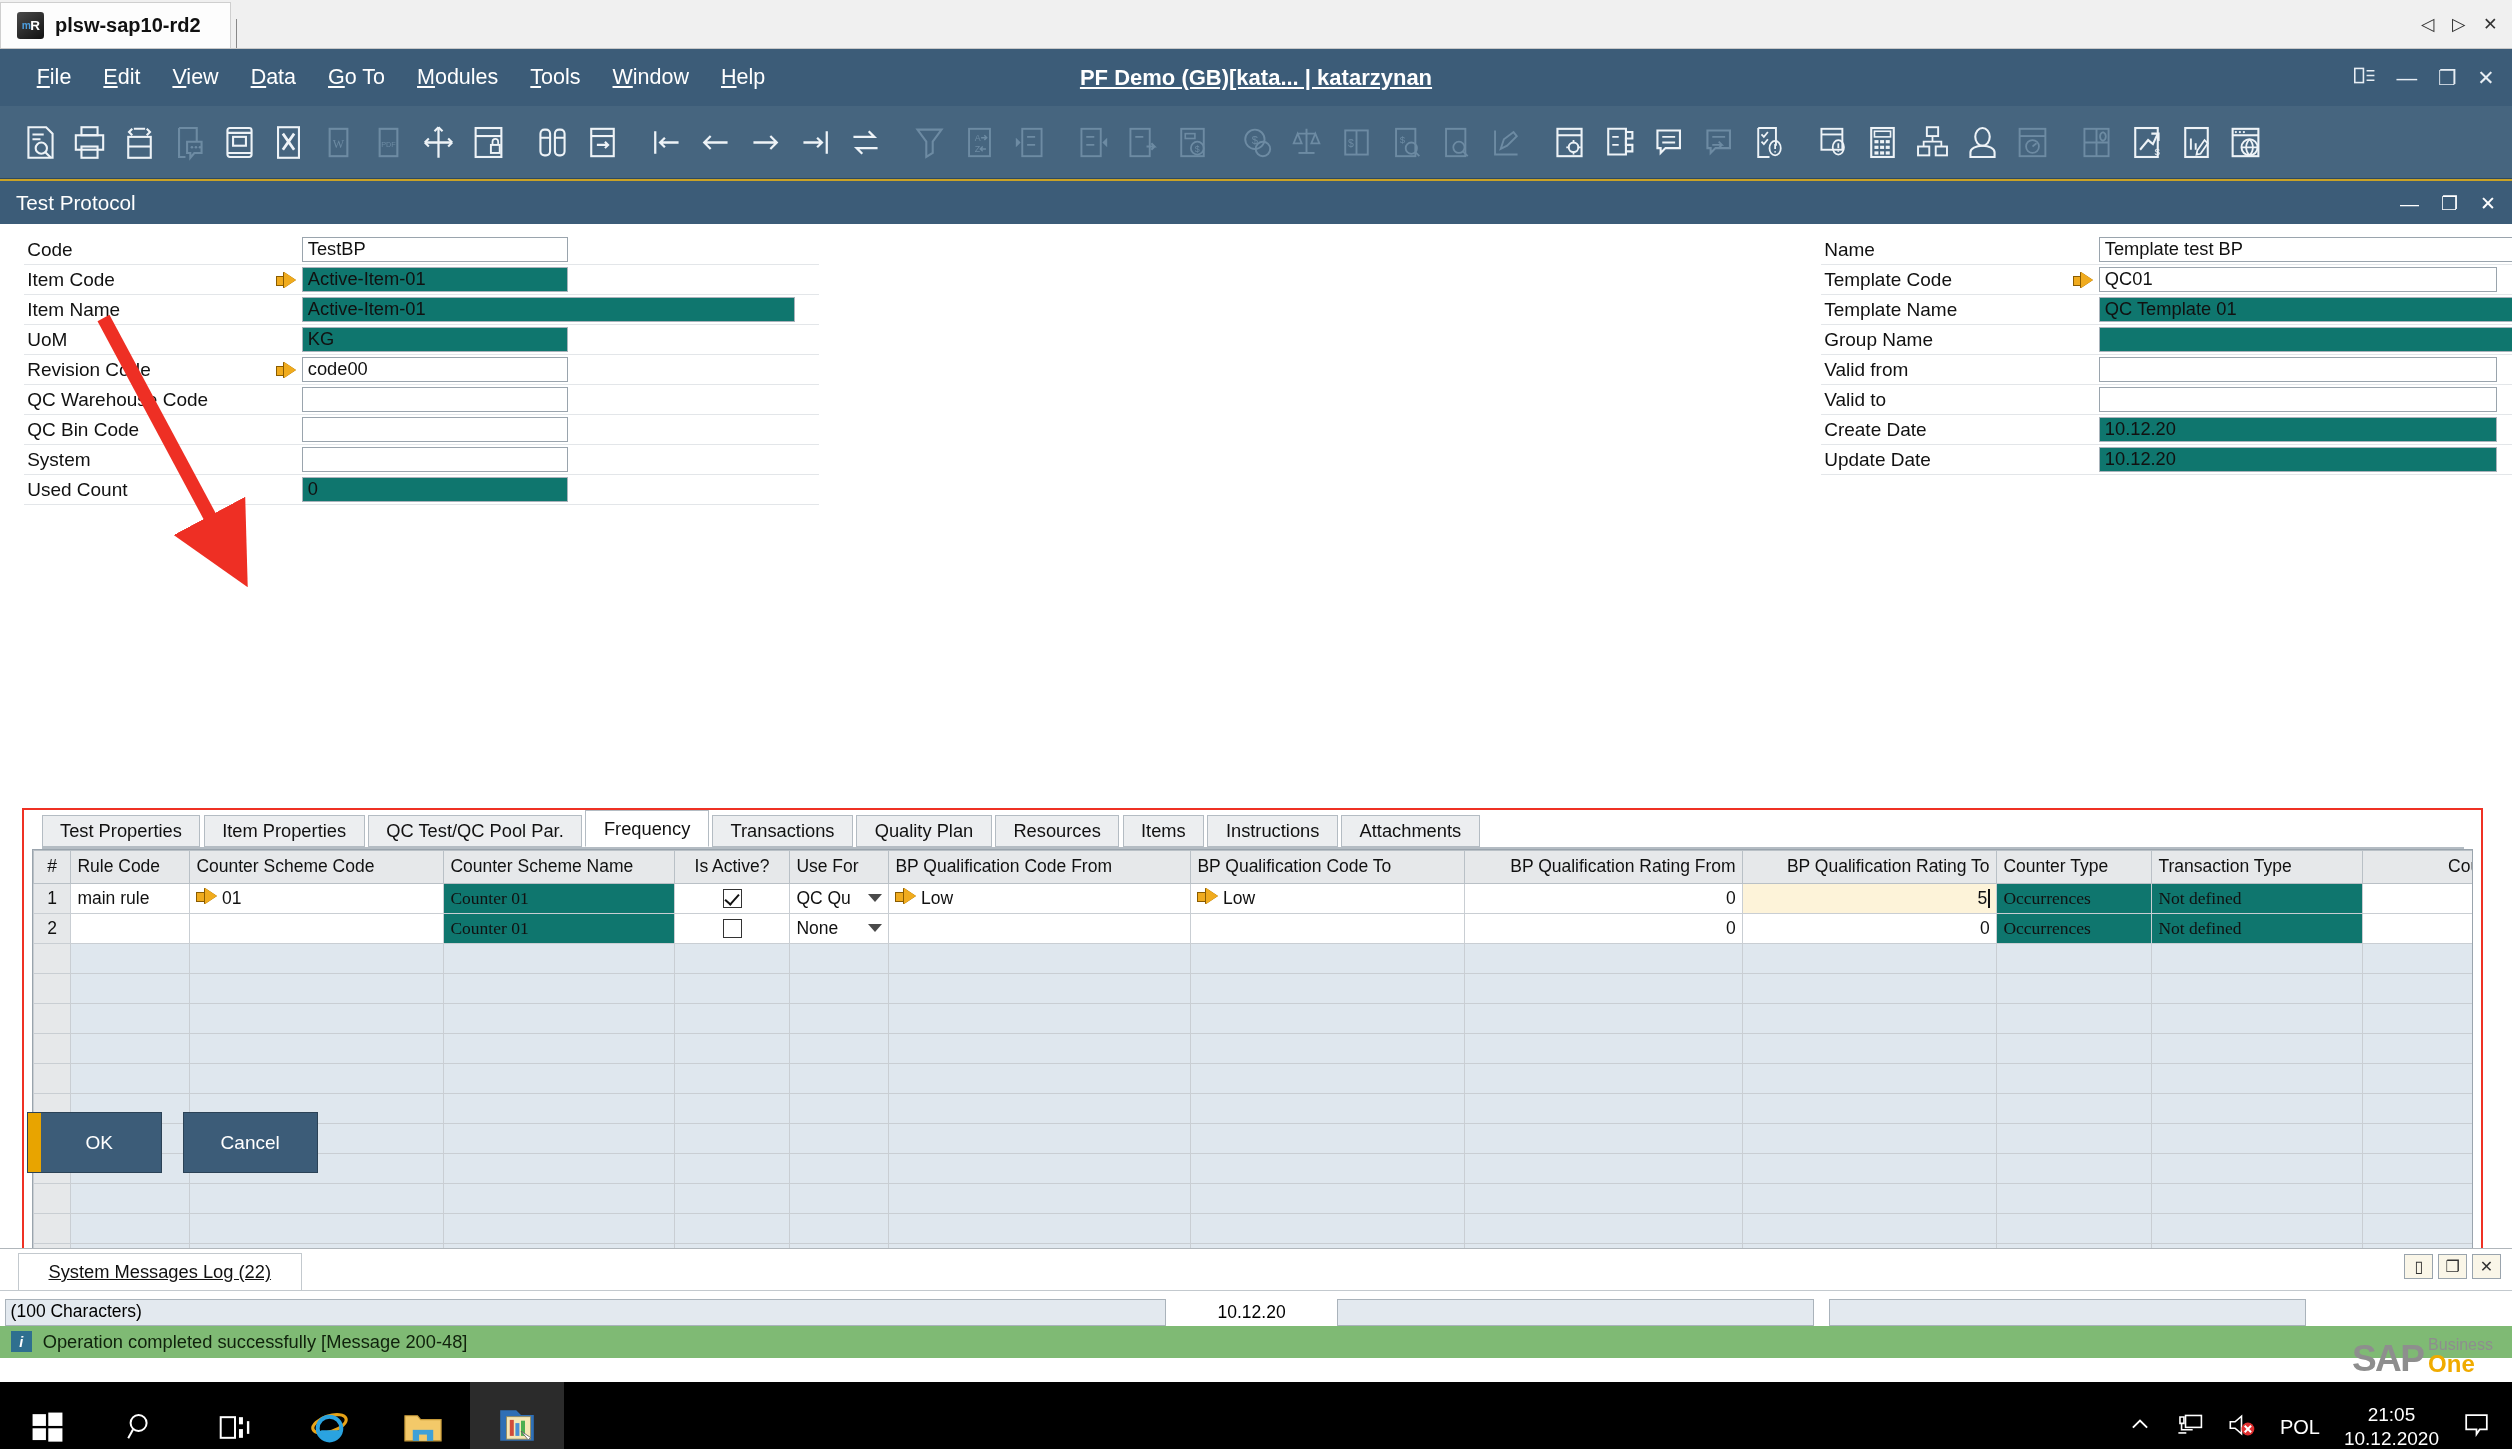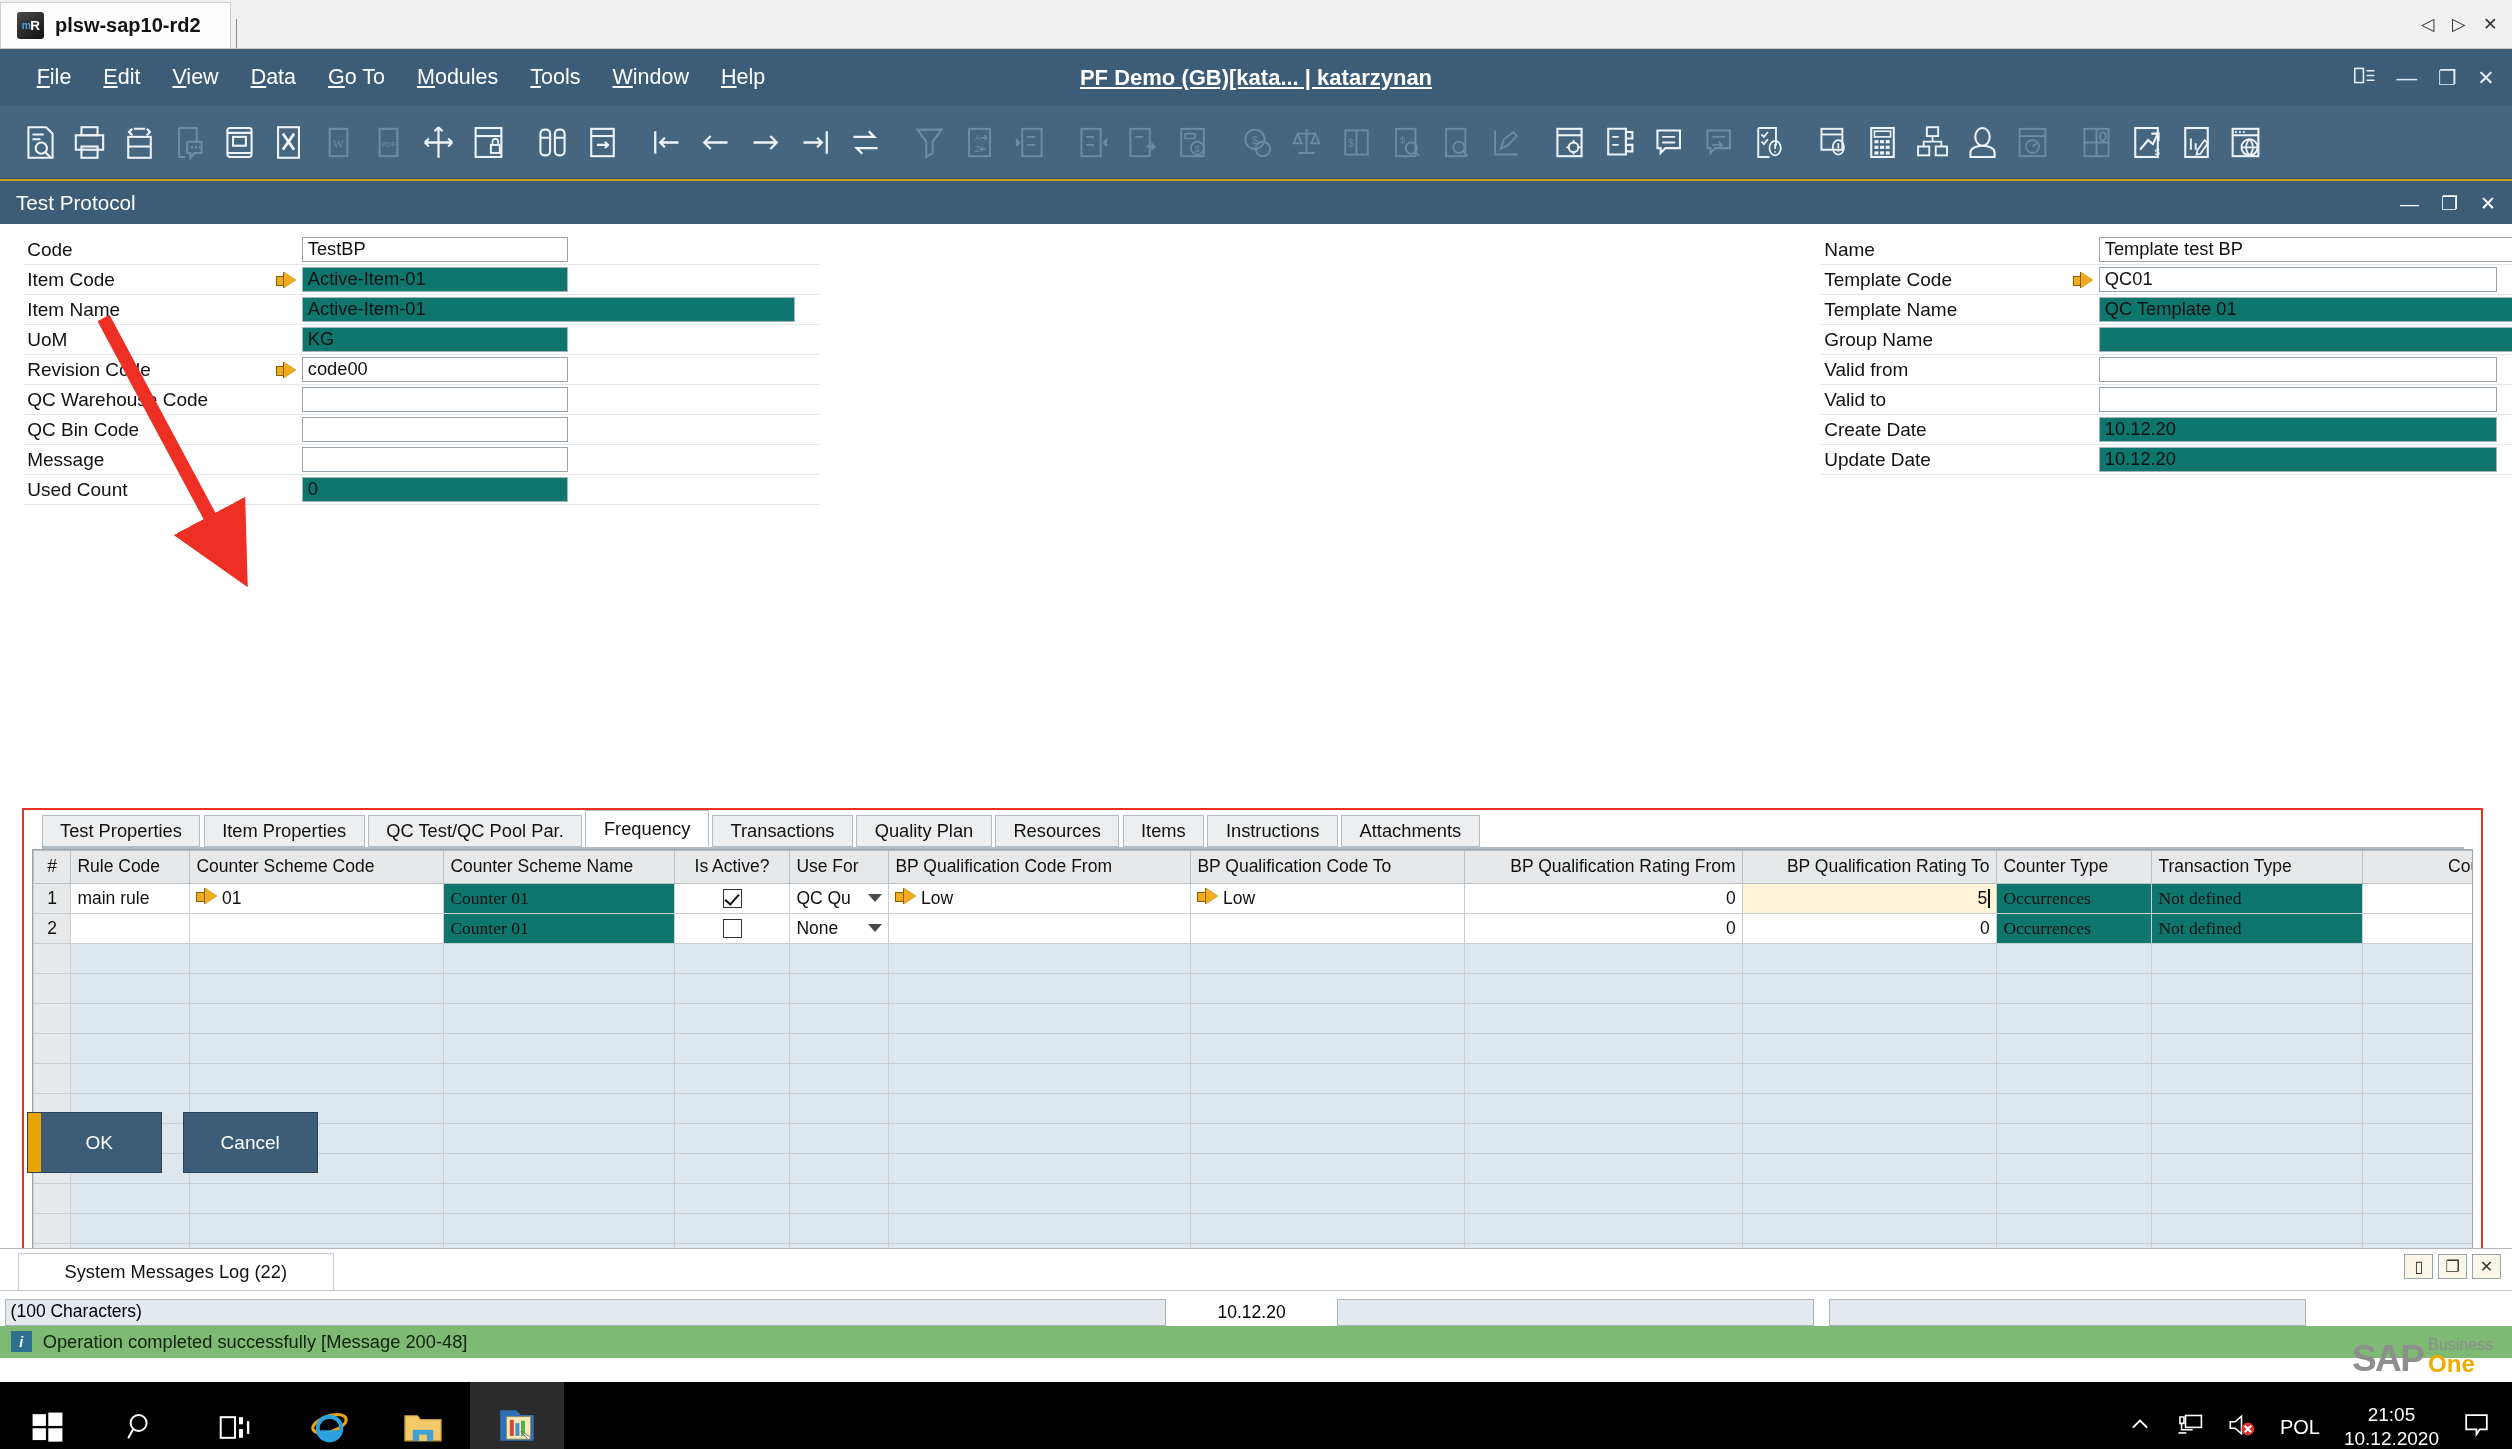--- a/index.html
+++ b/index.html
@@ -164,21 +164,21 @@
   }
   .btn.primary{position:relative;padding-left:9.5px;}
   .btn.primary:before{
     content:"";position:absolute;left:0;top:0;bottom:0;width:12.7px;background:#e8a400;
   }
   
   .msgarea{border-top:0.8px solid #b0b6bb;background:#fff;height:134px;position:relative;}
   .msgtabs{display:flex;align-items:flex-end;height:41px;padding-left:17.5px;}
   .msgtab{
     height:37px;background:#ffffff;border:0.8px solid #c3c9ce;border-bottom:none;
-    display:flex;align-items:center;padding:0 46px;font-size:18.3px;color:#111;
+    display:flex;align-items:center;padding:0 30px;font-size:18.3px;color:#111;text-decoration:underline;
   }
   .msgtab-line{height:0.8px;background:#c3c9ce;}
   .msg-winctrl{position:absolute;right:11px;top:4.8px;display:flex;gap:4.8px;}
   .msg-winctrl div{
     width:29px;height:25.4px;border:0.8px solid #9aa4ad;background:#faf6e8;
     display:flex;align-items:center;justify-content:center;font-size:16px;color:#333;
   }
   .statusrow{display:flex;align-items:center;gap:14.3px;padding:8px 0 0 4.8px;}
   .statusfield{height:27px;border:0.8px solid #aab3bb;background:#e3e9ef;}
   .sf1{width:1161px;} .sf2{width:477px;} .sf3{width:477px;}
@@ -626,21 +626,21 @@
           <div class="flabel">QC Warehouse Code</div>
           <div class="flink"></div>
           <div class="finput w-std"></div>
         </div>
         <div class="frow">
           <div class="flabel">QC Bin Code</div>
           <div class="flink"></div>
           <div class="finput w-std"></div>
         </div>
         <div class="frow">
-          <div class="flabel">Message</div>
+          <div class="flabel">System</div>
           <div class="flink"></div>
           <div class="finput w-std"></div>
         </div>
         <div class="frow">
           <div class="flabel">Used Count</div>
           <div class="flink"></div>
           <div class="finput w-std ro">0</div>
         </div>
       </div>
     <div class="form-col right" id="form-right">

